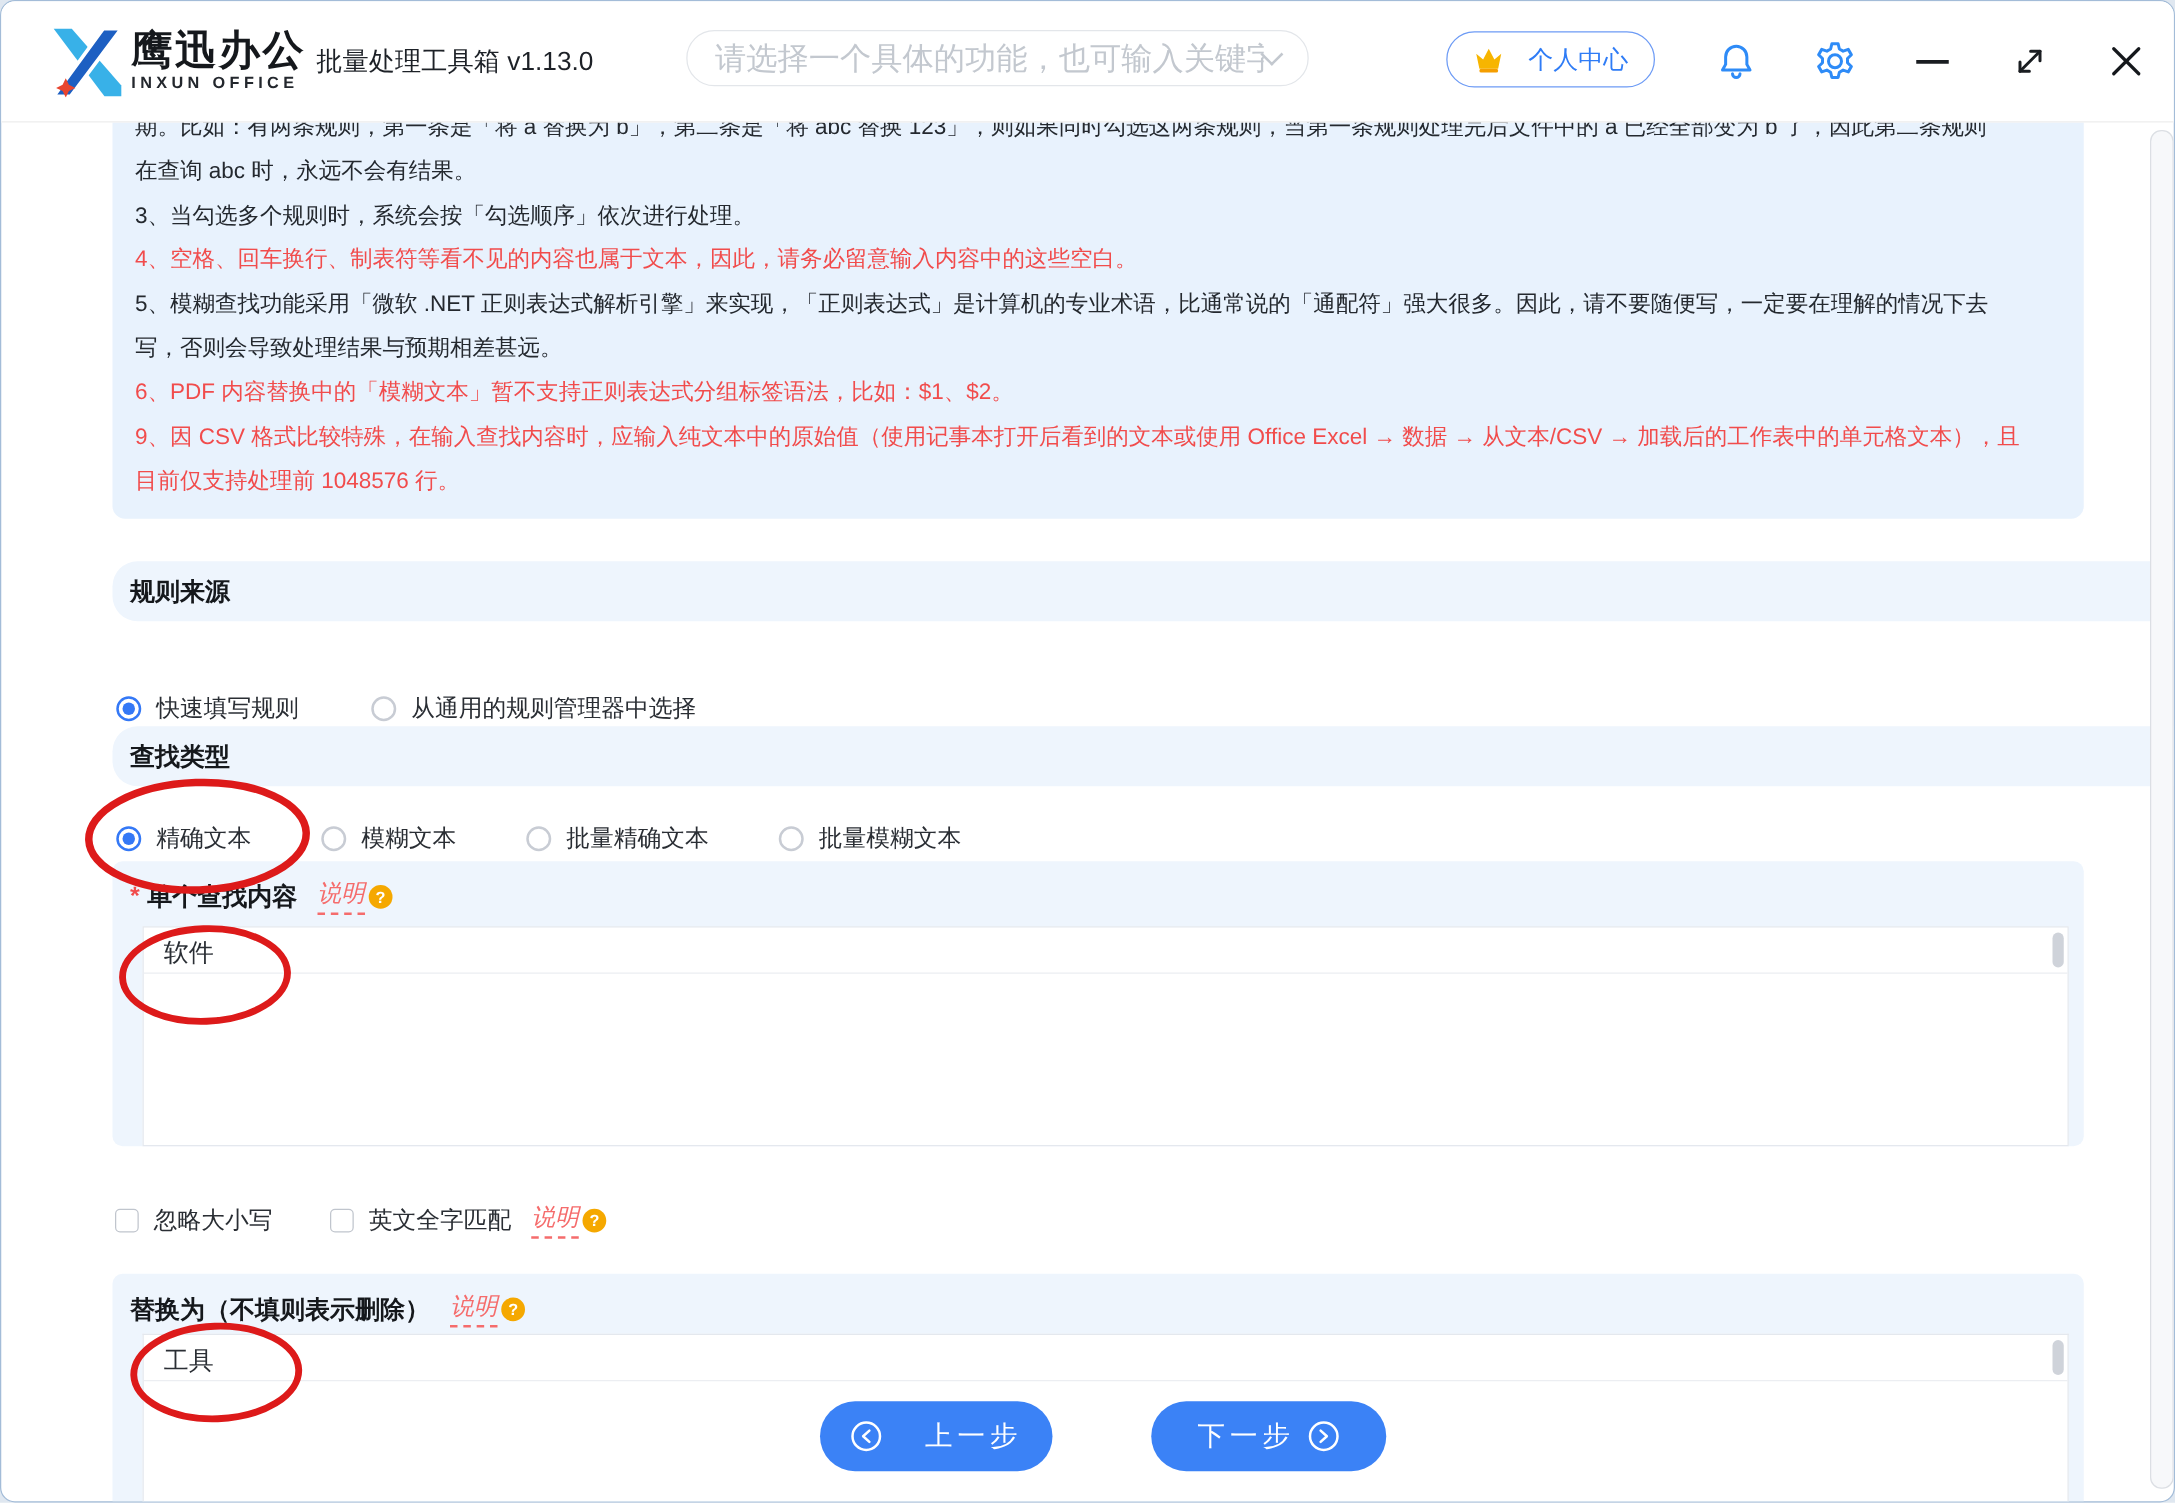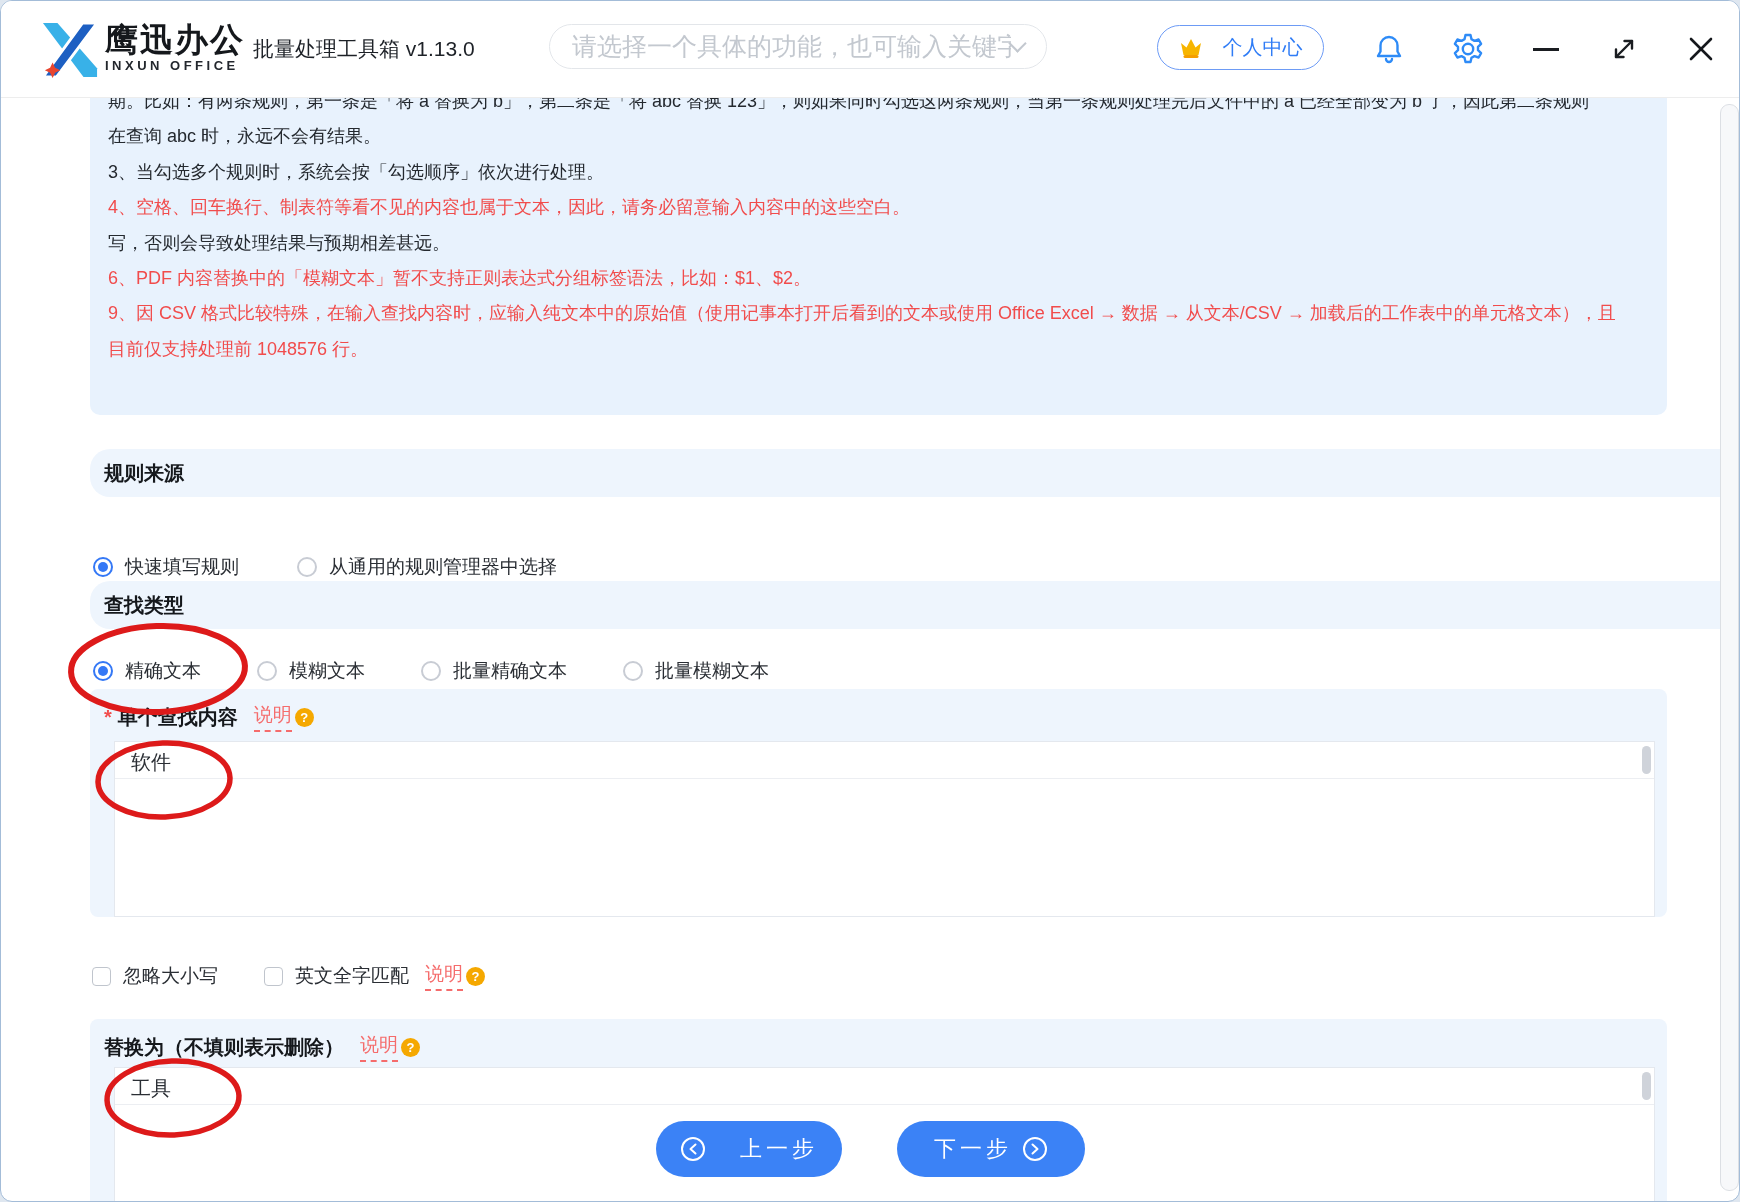--- a/index.html
+++ b/index.html
@@ -26,21 +26,21 @@
   
   .bar{left:89px;width:1720px;height:48px;background:#eef5fd;border-radius:20px;display:flex;align-items:center;padding-left:14px;box-sizing:border-box;}
   .bar-title{font-size:20px;font-weight:bold;color:#15181c;}
   .row{left:89px;display:flex;align-items:center;}
   .radio{width:20px;height:20px;border-radius:50%;box-sizing:border-box;background:#fff;border:2px solid #c8ccd4;flex:0 0 auto;cursor:pointer;}
   .radio.sel{border-color:#3478f6;position:relative;}
   .radio.sel::after{content:"";position:absolute;left:3px;top:3px;width:10px;height:10px;border-radius:50%;background:#3478f6;}
   .rlabel{font-size:19px;color:#2a2e34;margin:0 0 0 12px;cursor:pointer;}
   .checkbox{width:19px;height:19px;border:1.5px solid #c0c5cd;border-radius:4px;background:#fff;box-sizing:border-box;flex:0 0 auto;cursor:pointer;}
   .req{color:#f14c4c;font-size:20px;font-weight:bold;margin-right:6px;}
-  .help{font-size:19px;color:#f56c6c;border-bottom:2px dashed #f56c6c;padding-bottom:2px;margin-left:16px;cursor:pointer;}
+  .help{font-size:19px;color:#f56c6c;border-bottom:2px dashed #f56c6c;padding-bottom:2px;margin-left:16px;cursor:pointer;font-style:italic;}
   .qicon{width:19px;height:19px;border-radius:50%;background:#f5a800;color:#fff;font-size:13px;font-weight:bold;display:inline-flex;align-items:center;justify-content:center;margin-left:3px;cursor:pointer;}
   .section-bg{left:89px;width:1577px;background:#eef5fd;border-radius:8px;}
   .textarea{left:113px;width:1541px;background:#fff;border:1px solid #e4e8ee;box-sizing:border-box;cursor:text;}
   .ta-value{font-family:"DejaVu Serif","Liberation Serif",serif;font-size:20px;color:#2a2e34;position:absolute;left:16px;top:7px;}
   .ta-line{position:absolute;left:0;right:0;top:36px;border-bottom:1px solid #eceef2;}
   .ta-thumb{position:absolute;right:3px;top:4px;width:9px;height:28px;background:#cfd3da;border-radius:5px;cursor:pointer;}
   
   .btn{top:1120px;height:56px;border-radius:28px;background:#3b82f6;color:#fff;display:flex;align-items:center;justify-content:center;gap:10px;font-size:22px;letter-spacing:4px;cursor:pointer;}
   
   .vscroll{left:1719px;top:103px;width:17px;height:1085px;border:1px solid #dcdfe4;background:#f7f8fa;border-radius:9px;cursor:pointer;}
@@ -105,20 +105,21 @@
       </svg>
     </div>
   </div>
 
   <div class="abs notice">
     <div class="notice-inner">
       <div class="nline" data-tone="dark">期。比如：有两条规则，第一条是「将 a 替换为 b」，第二条是「将 abc 替换 123」，则如果同时勾选这两条规则，当第一条规则处理完后文件中的 a 已经全部变为 b 了，因此第二条规则</div>
       <div class="nline" data-tone="dark">在查询 abc 时，永远不会有结果。</div>
       <div class="nline" data-tone="dark">3、当勾选多个规则时，系统会按「勾选顺序」依次进行处理。</div>
       <div class="nline" data-tone="red">4、空格、回车换行、制表符等看不见的内容也属于文本，因此，请务必留意输入内容中的这些空白。</div>
+      <div class="nline" data-tone="dark">5、模糊查找功能采用「微软 .NET 正则表达式解析引擎」来实现，「正则表达式」是计算机的专业术语，比通常说的「通配符」强大很多。因此，请不要随便写，一定要在理解的情况下去</div>
       <div class="nline" data-tone="dark">写，否则会导致处理结果与预期相差甚远。</div>
       <div class="nline" data-tone="red">6、PDF 内容替换中的「模糊文本」暂不支持正则表达式分组标签语法，比如：$1、$2。</div>
       <div class="nline" data-tone="red">9、因 CSV 格式比较特殊，在输入查找内容时，应输入纯文本中的原始值（使用记事本打开后看到的文本或使用 Office Excel → 数据 → 从文本/CSV → 加载后的工作表中的单元格文本），且</div>
       <div class="nline" data-tone="red">目前仅支持处理前 1048576 行。</div>
     </div>
   </div>
 
   <div class="abs bar" style="top:448px;">
     <span class="bar-title">规则来源</span>
   </div>
@@ -179,21 +180,21 @@
     <div class="ta-thumb"></div>
   </div>
 
   <div class="abs btn" style="left:655px;width:186px;z-index:20;gap:34px;">
     <svg width="26" height="26" viewBox="0 0 26 26" fill="none" stroke="#ffffff" stroke-width="2" stroke-linecap="round" stroke-linejoin="round">
       <circle cx="13" cy="13" r="11"></circle>
         <path d="M15.5 8.5 L10.5 13 L15.5 17.5"></path>
     </svg>
     <span>上一步</span>
   </div>
-  <div class="abs btn" style="left:896px;width:188px;z-index:20;">
+  <div class="abs btn" style="left:920px;width:188px;z-index:20;">
     <span>下一步</span>
     <svg width="26" height="26" viewBox="0 0 26 26" fill="none" stroke="#ffffff" stroke-width="2" stroke-linecap="round" stroke-linejoin="round">
       <circle cx="13" cy="13" r="11"></circle>
         <path d="M10.5 8.5 L15.5 13 L10.5 17.5"></path>
     </svg>
   </div>
 
   <div class="abs vscroll"></div>
 
   <svg class="annot">

